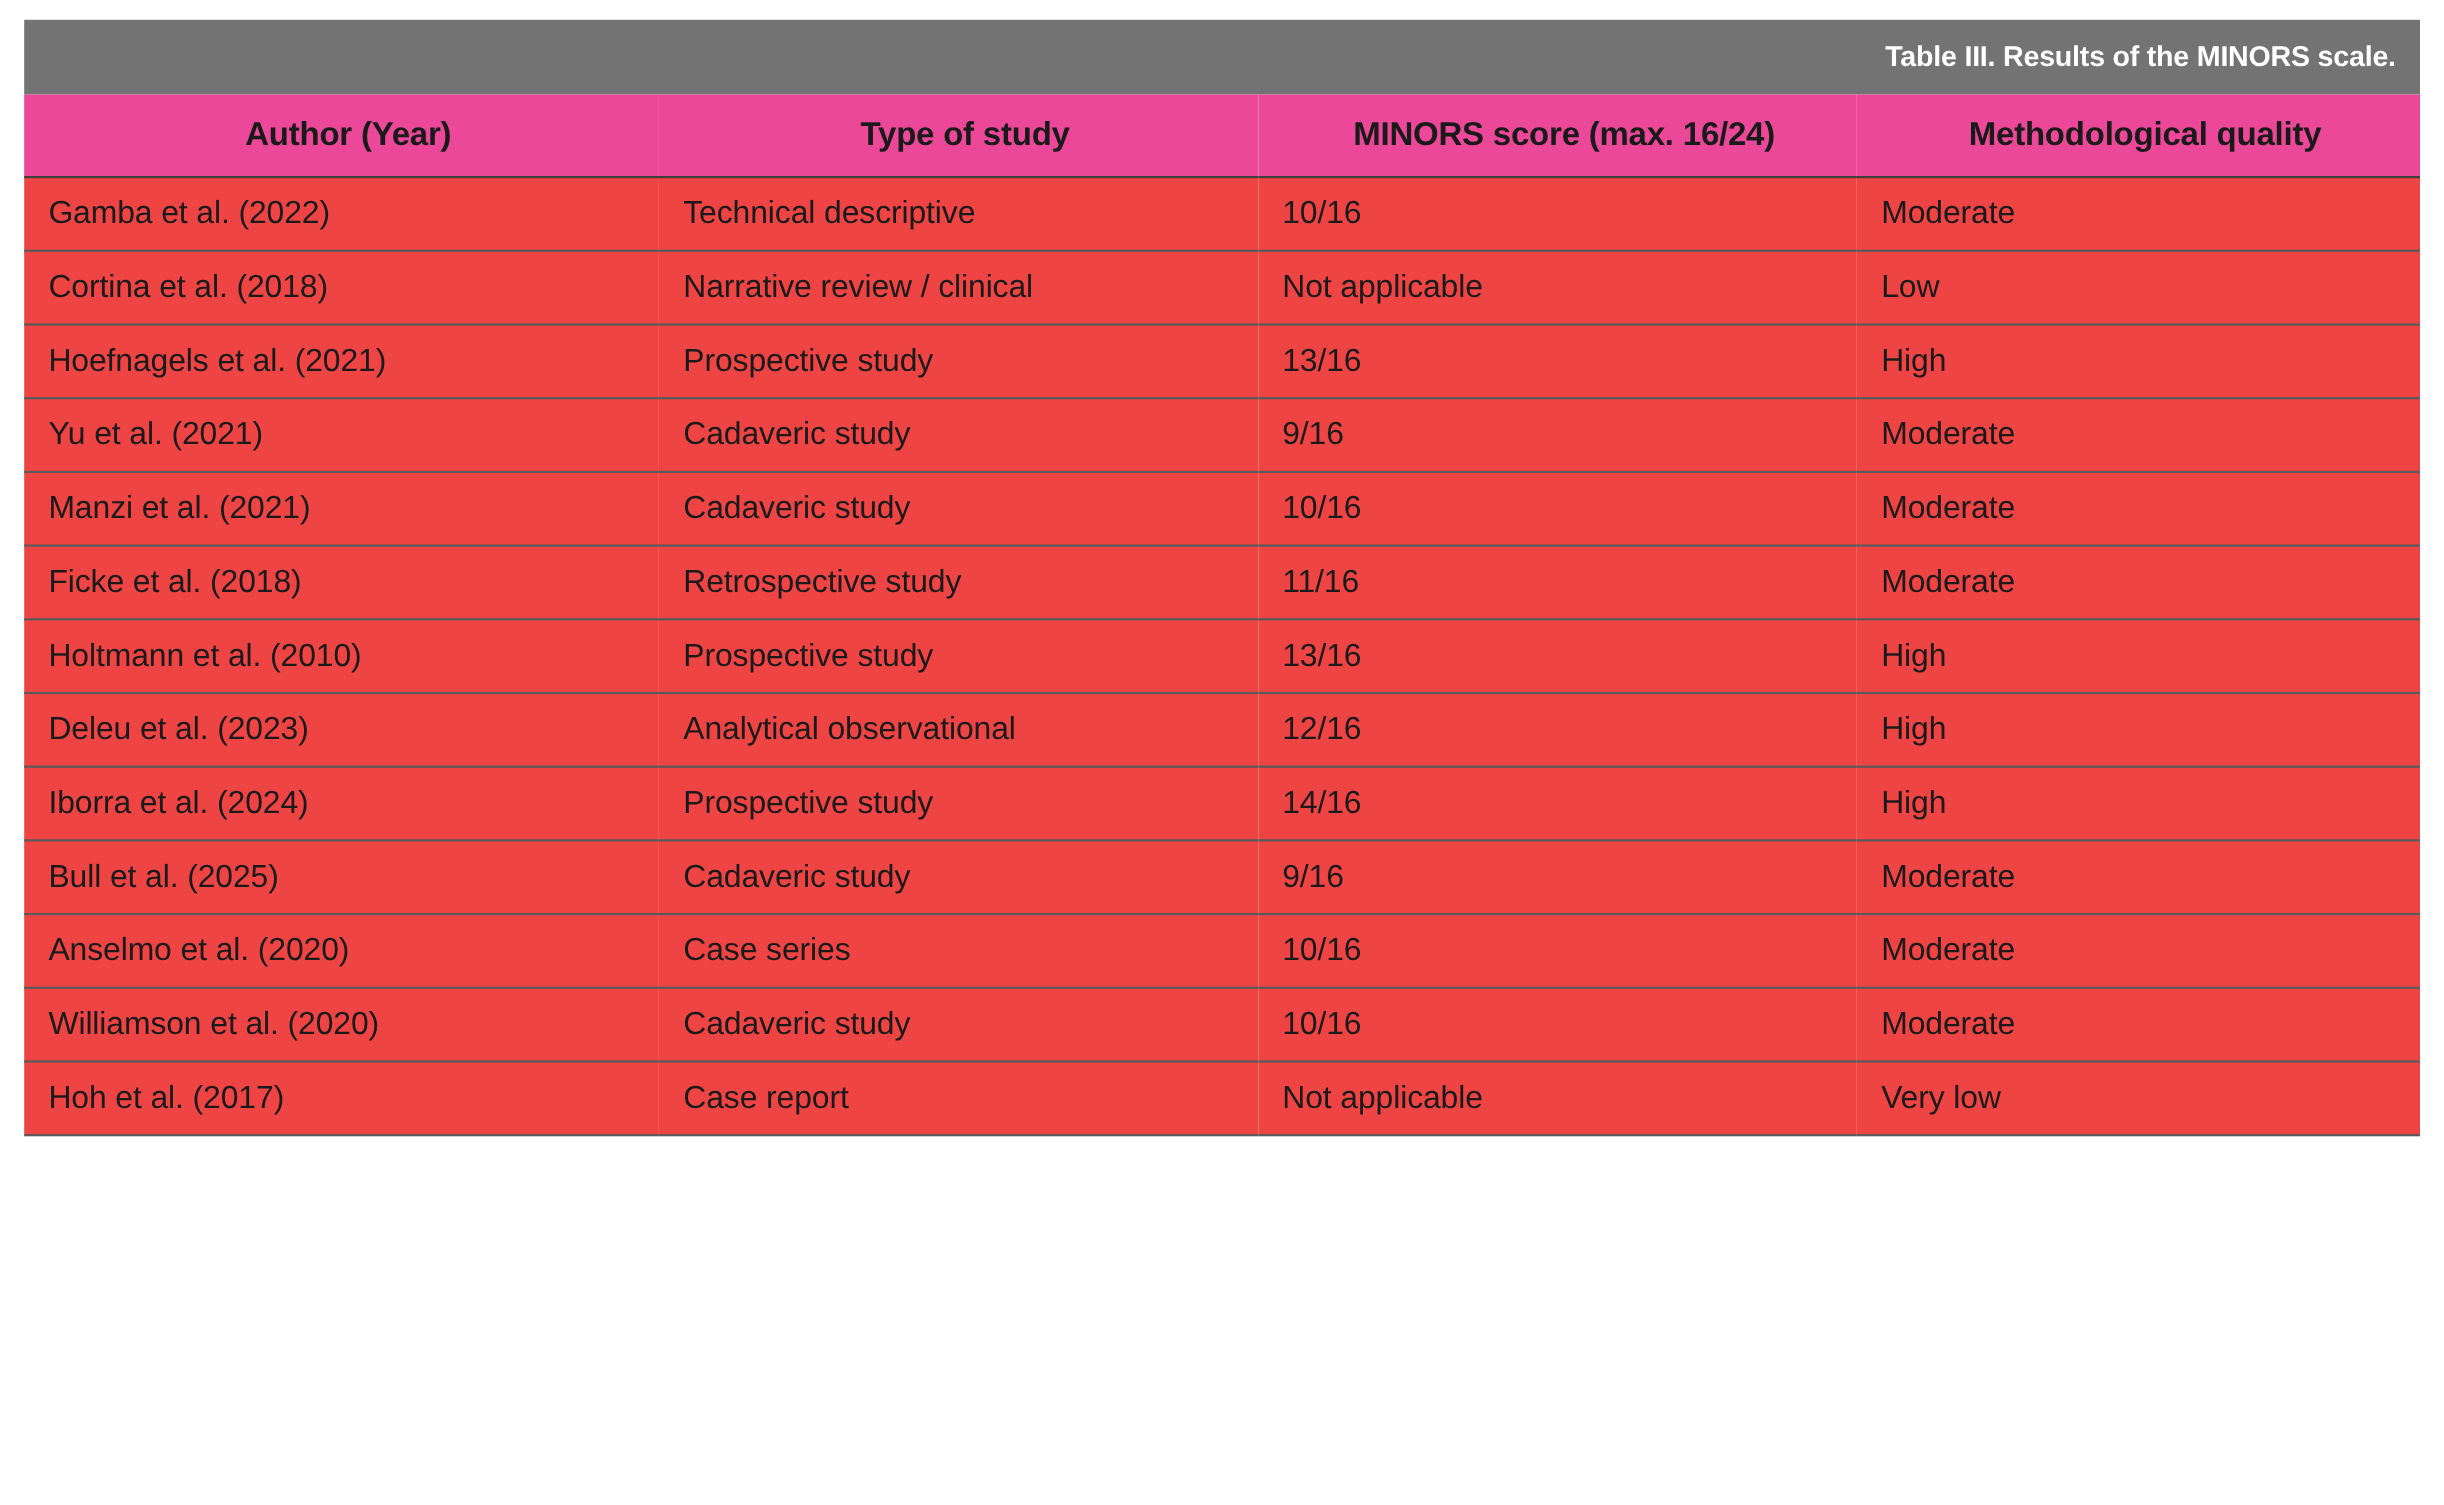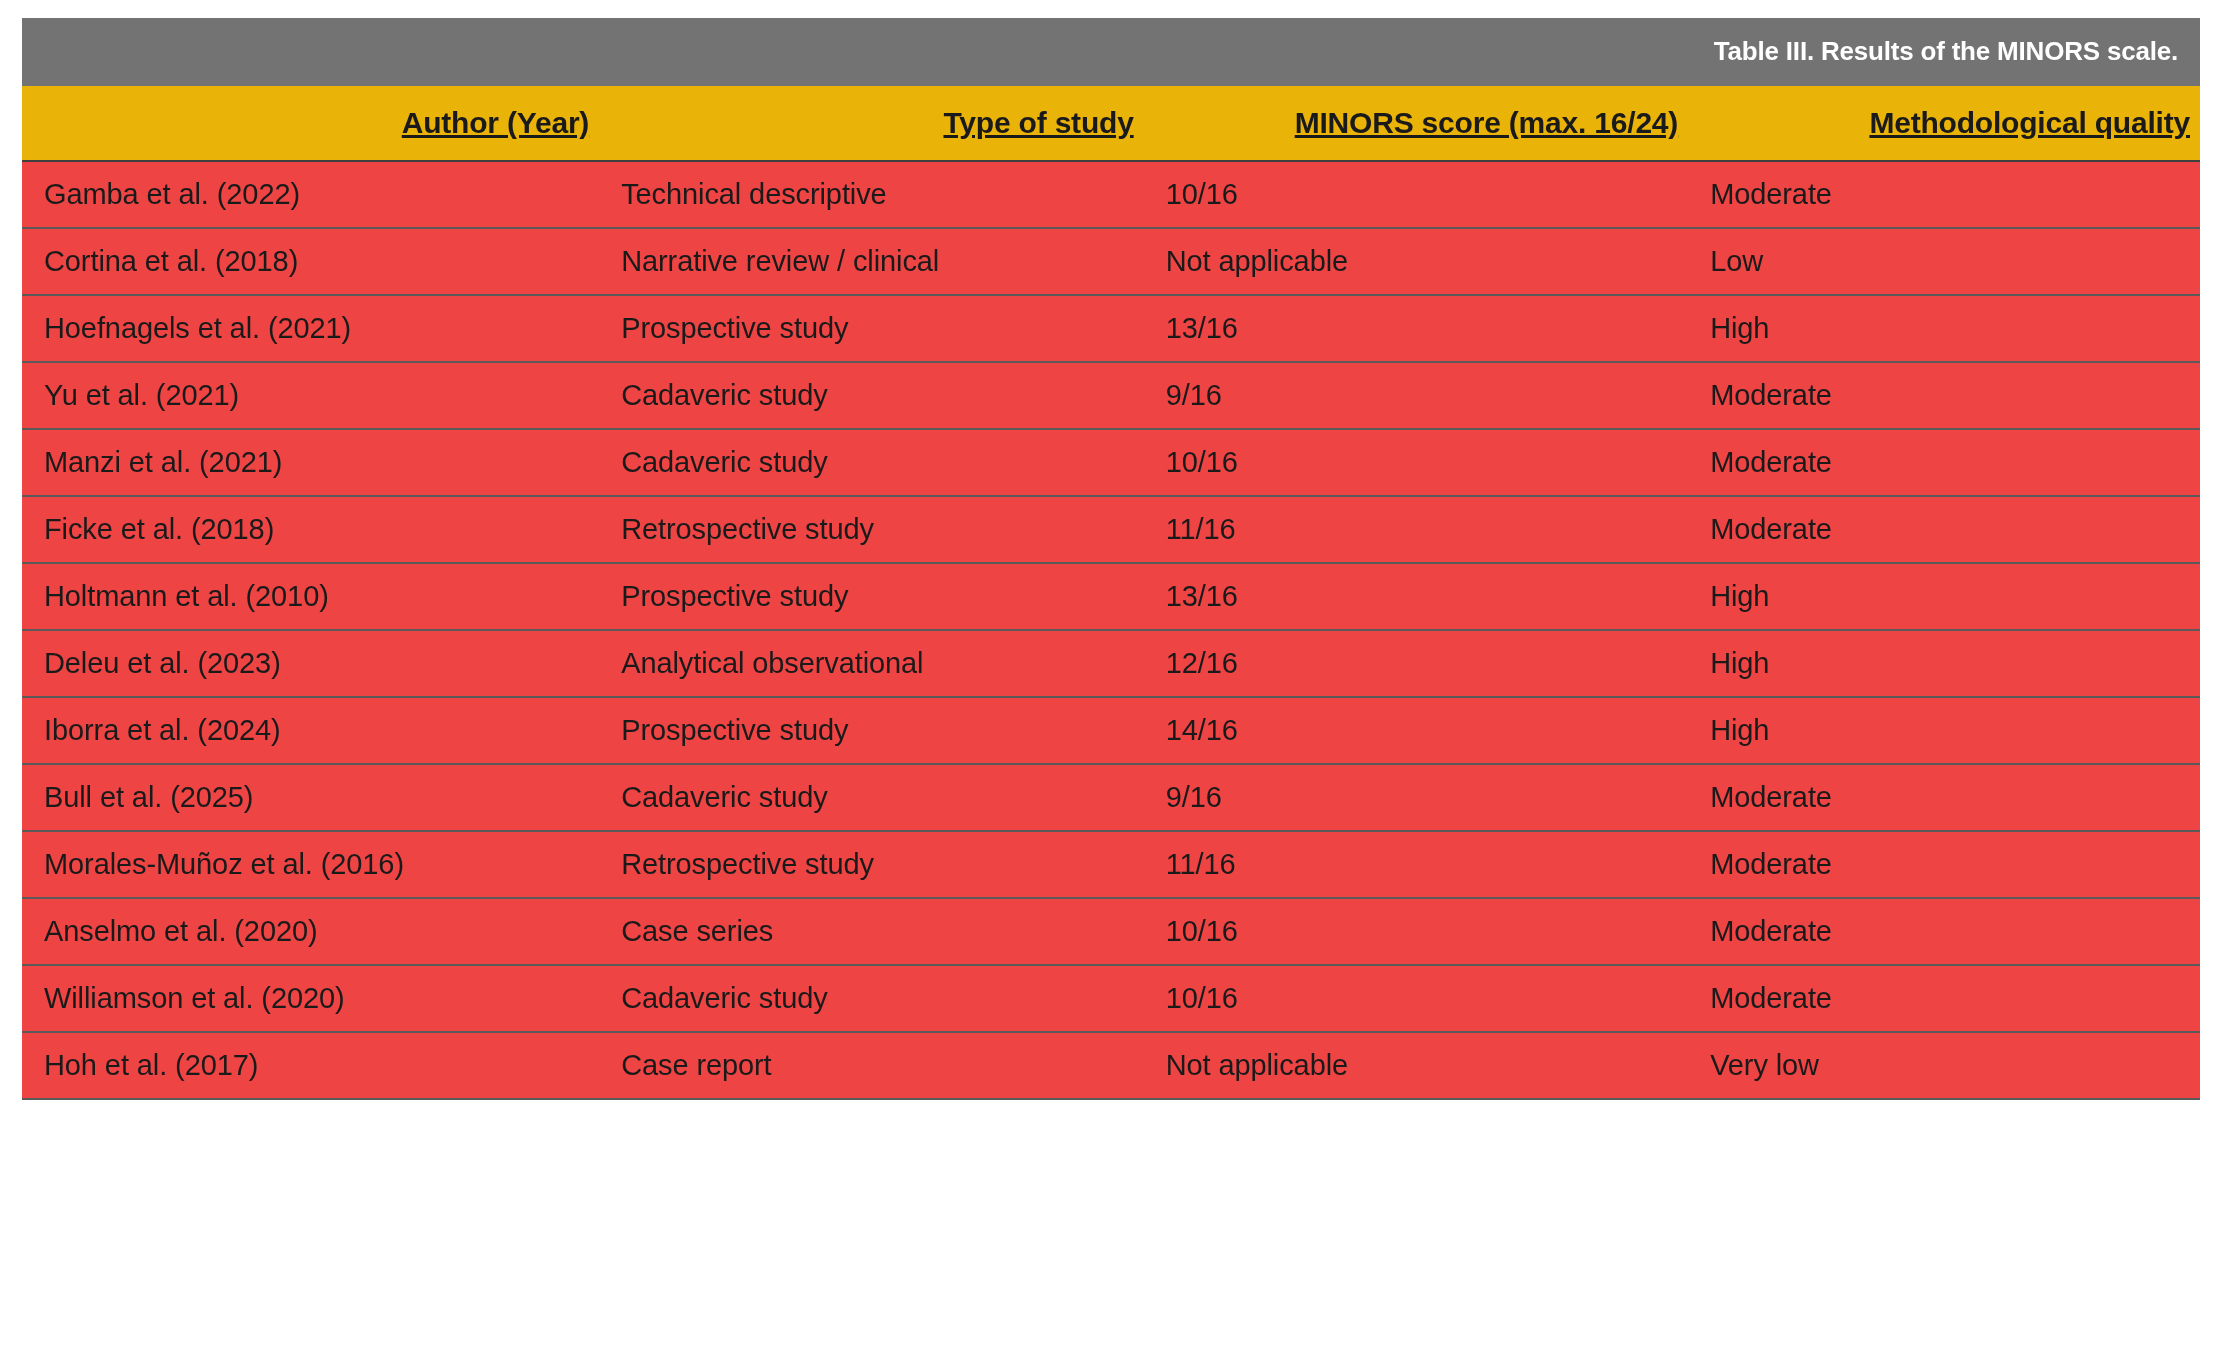--- a/index.html
+++ b/index.html
@@ -27,29 +27,28 @@
     background: #737373;
     color: #ffffff;
     text-align: right;
     font-size: 26px;
     font-weight: bold;
     letter-spacing: -0.2px;
     padding: 18px 22px 19px 22px;
     box-sizing: border-box;
   }
   thead th {
-    text-align: right;
+    text-align: center;
     font-size: 30px;
     font-weight: bold;
     color: #1a1a1a;
-    background: #eab308;
+    background: #ec4899;
     padding: 20px 10px 20px 22px;
     border-bottom: 2px solid #3f3f3f;
     letter-spacing: -0.2px;
-    text-decoration: underline;
   }
   tbody td {
     text-align: left;
     font-size: 29px;
     font-weight: normal;
     color: #1a1a1a;
     background: #ef4444;
     padding: 16px 10px 16px 22px;
     border-bottom: 2px solid #5a5a5a;
     letter-spacing: -0.1px;
@@ -138,26 +137,20 @@
         <td>14/16</td>
         <td>High</td>
       </tr>
       <tr>
         <td>Bull et al. (2025)</td>
         <td>Cadaveric study</td>
         <td>9/16</td>
         <td>Moderate</td>
       </tr>
       <tr>
-        <td>Morales-Muñoz et al. (2016)</td>
-        <td>Retrospective study</td>
-        <td>11/16</td>
-        <td>Moderate</td>
-      </tr>
-      <tr>
         <td>Anselmo et al. (2020)</td>
         <td>Case series</td>
         <td>10/16</td>
         <td>Moderate</td>
       </tr>
       <tr>
         <td>Williamson et al. (2020)</td>
         <td>Cadaveric study</td>
         <td>10/16</td>
         <td>Moderate</td>

